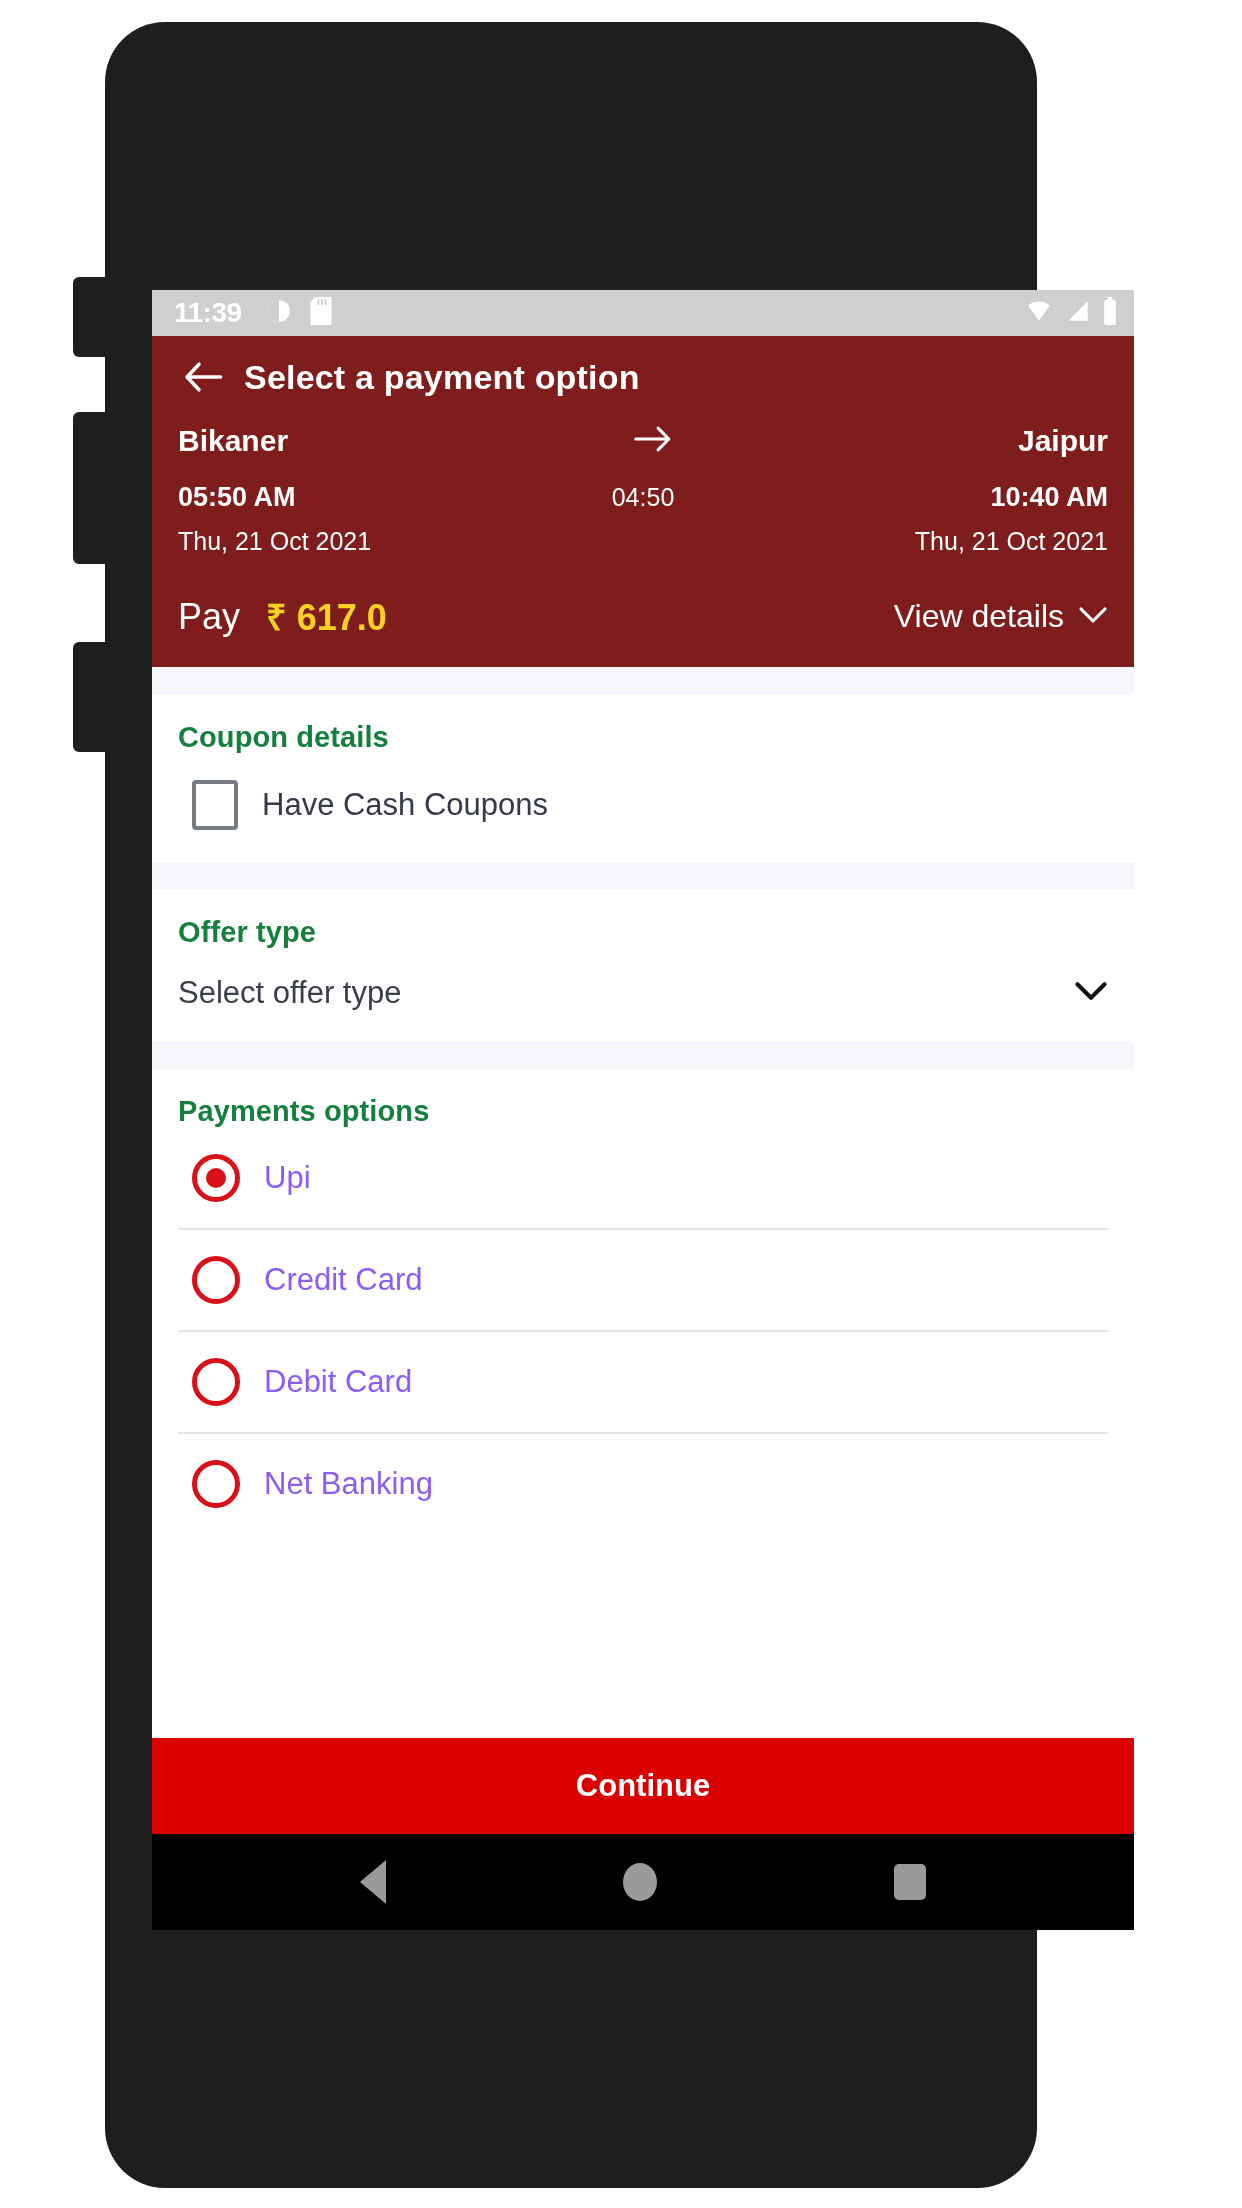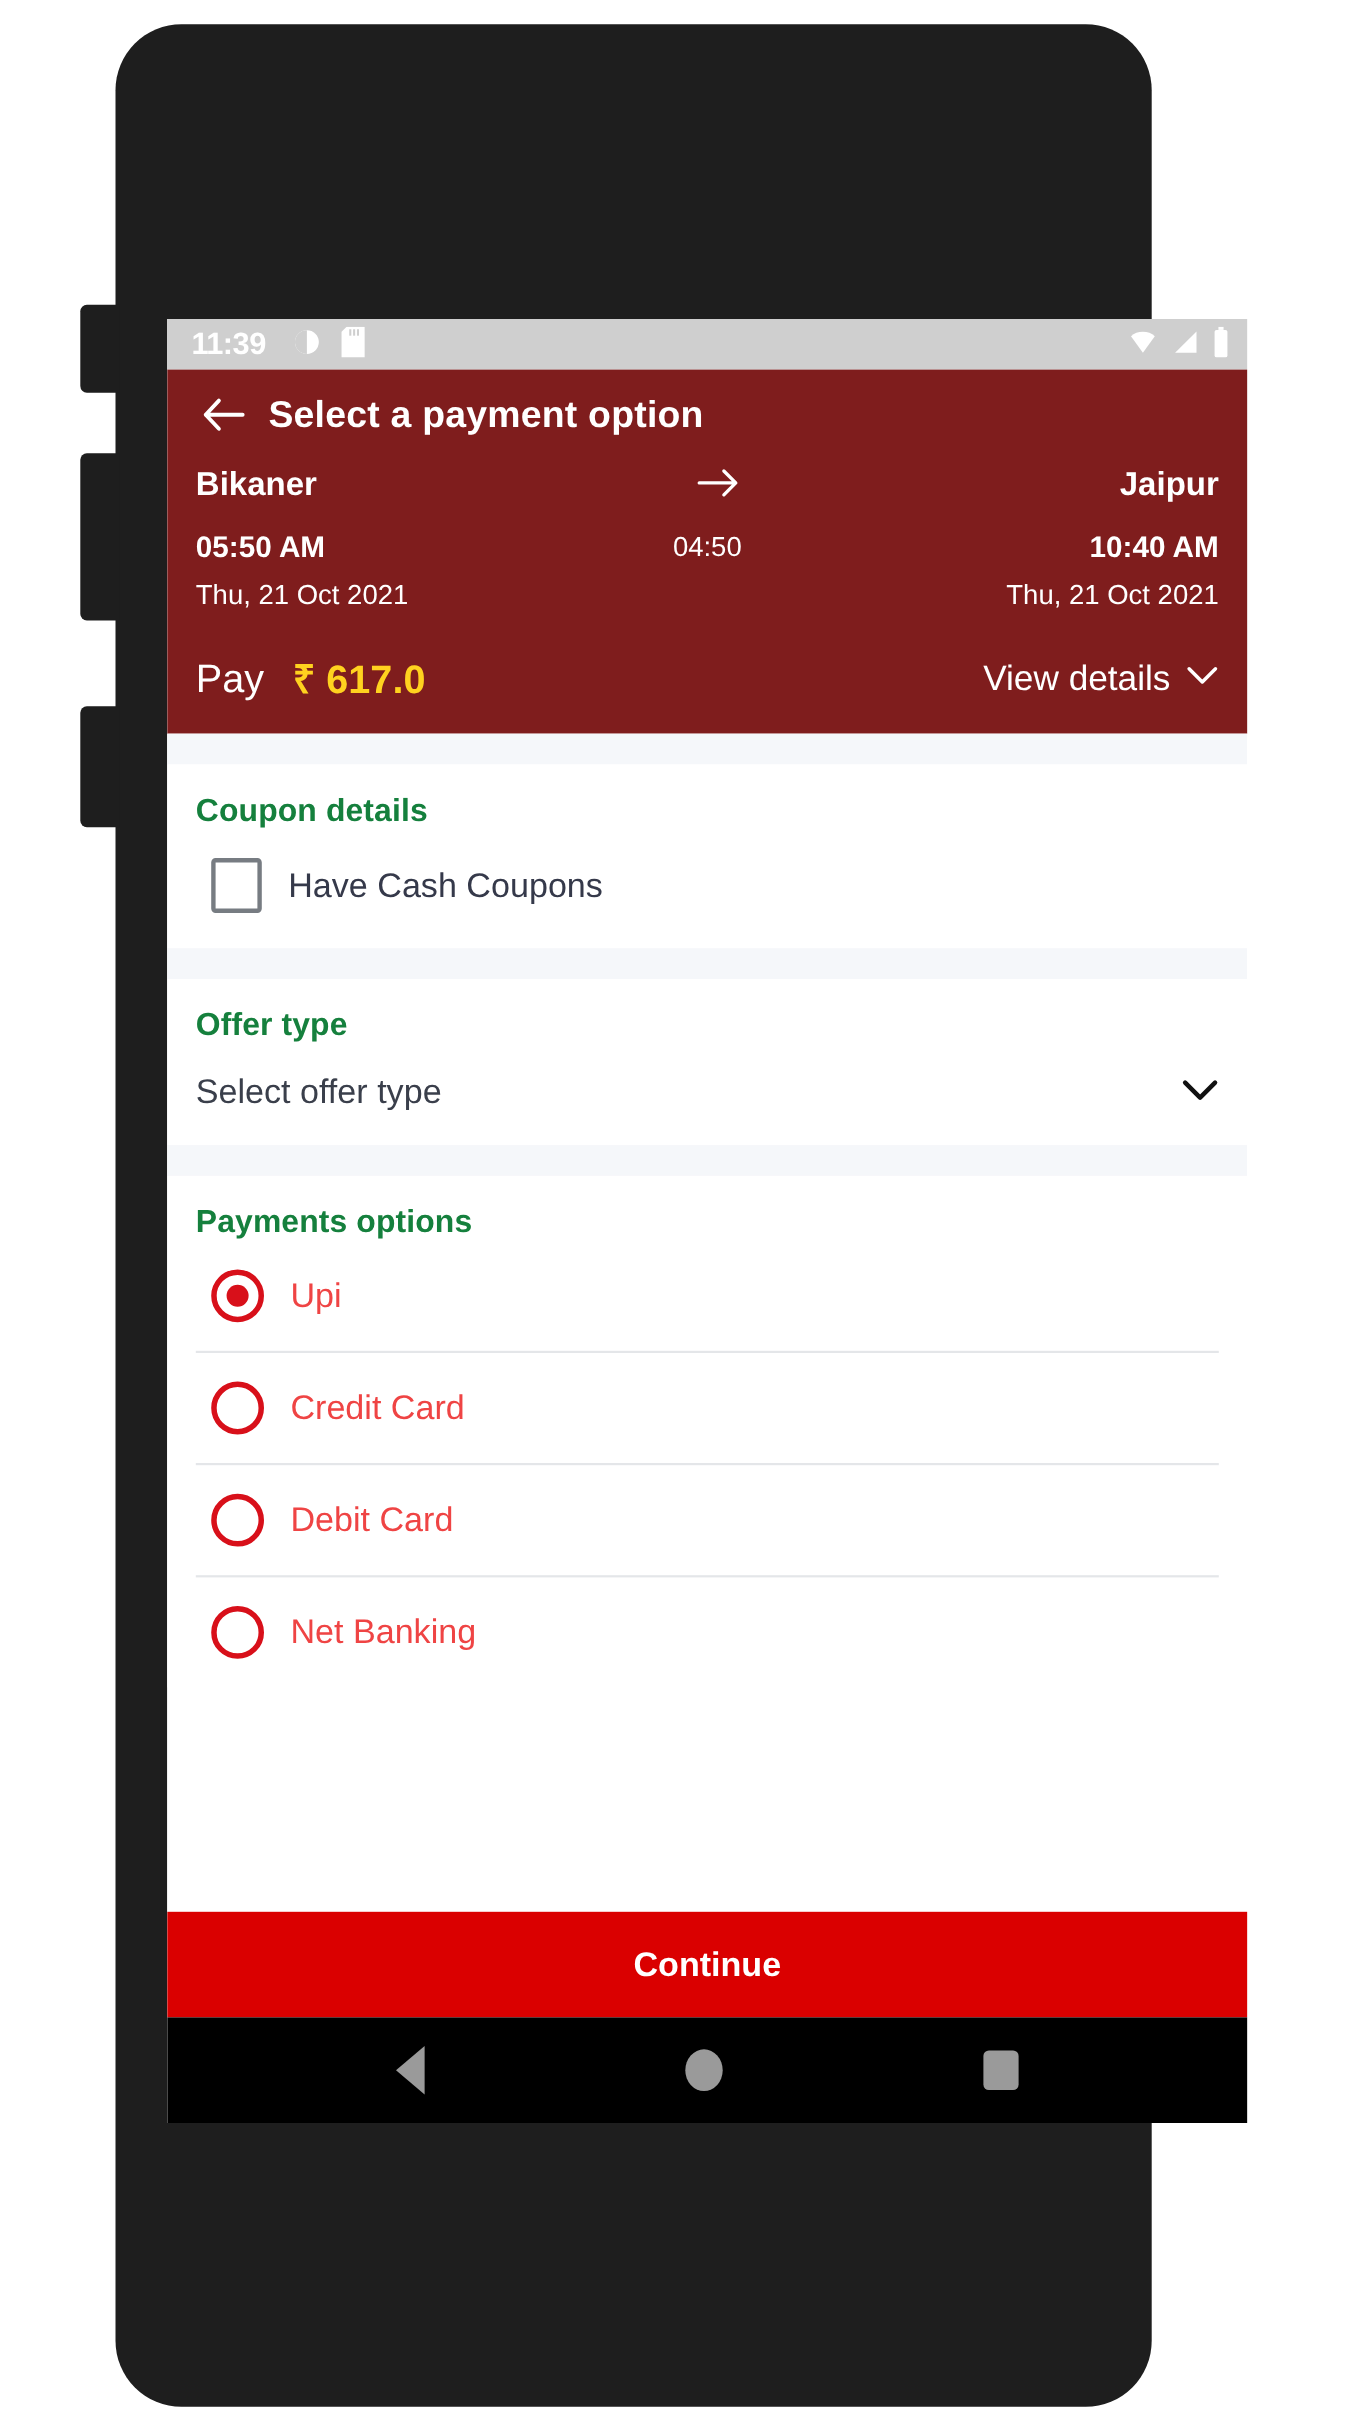--- a/index.html
+++ b/index.html
@@ -5,21 +5,21 @@
   html,body{margin:0;padding:0;}
   body{
     width:1242px;height:2208px;background:#ffffff;
     font-family:"Liberation Sans",sans-serif;
     overflow:hidden;position:relative;
   }
 
   
   #phone-frame{
     position:absolute;left:105px;top:22px;width:932px;height:2166px;
-    background:#1e1e1e;border-radius:60px;padding-left:10px;
+    background:#1e1e1e;border-radius:60px;
   }
   .side-btn{position:absolute;background:#1e1e1e;}
   #btn-left-1{left:-32px;top:255px;width:36px;height:80px;border-radius:6px 0 0 6px;}
   #btn-left-2{left:-32px;top:390px;width:36px;height:152px;border-radius:6px 0 0 6px;}
   #btn-left-3{left:-32px;top:620px;width:36px;height:110px;border-radius:6px 0 0 6px;}
   #btn-right-1{right:-32px;top:505px;width:36px;height:168px;border-radius:0 6px 6px 0;}
 
   
   #screen{
     position:absolute;left:47px;top:268px;width:982px;height:1640px;
@@ -94,21 +94,21 @@
   .pay-option{
     display:flex;align-items:center;height:100px;padding-left:14px;
     border-bottom:2px solid #e4e6e9;
   }
   .pay-option:last-child{border-bottom:none;}
   .radio{
     width:38px;height:38px;border-radius:50%;border:5px solid #d8101a;
     flex:0 0 auto;display:flex;align-items:center;justify-content:center;background:#fff;
   }
   .radio .dot{width:20px;height:20px;border-radius:50%;background:#d8101a;}
-  .pay-option-label{font-size:31px;color:#ef4444;margin-left:24px;}
+  .pay-option-label{font-size:31px;color:#8b5cf6;margin-left:24px;}
 
   
   #continue-button{
     flex:0 0 auto;height:96px;background:#da0000;
     display:flex;align-items:center;justify-content:center;
     color:#ffffff;font-size:31px;font-weight:700;
   }
 
   
   #nav-bar{

